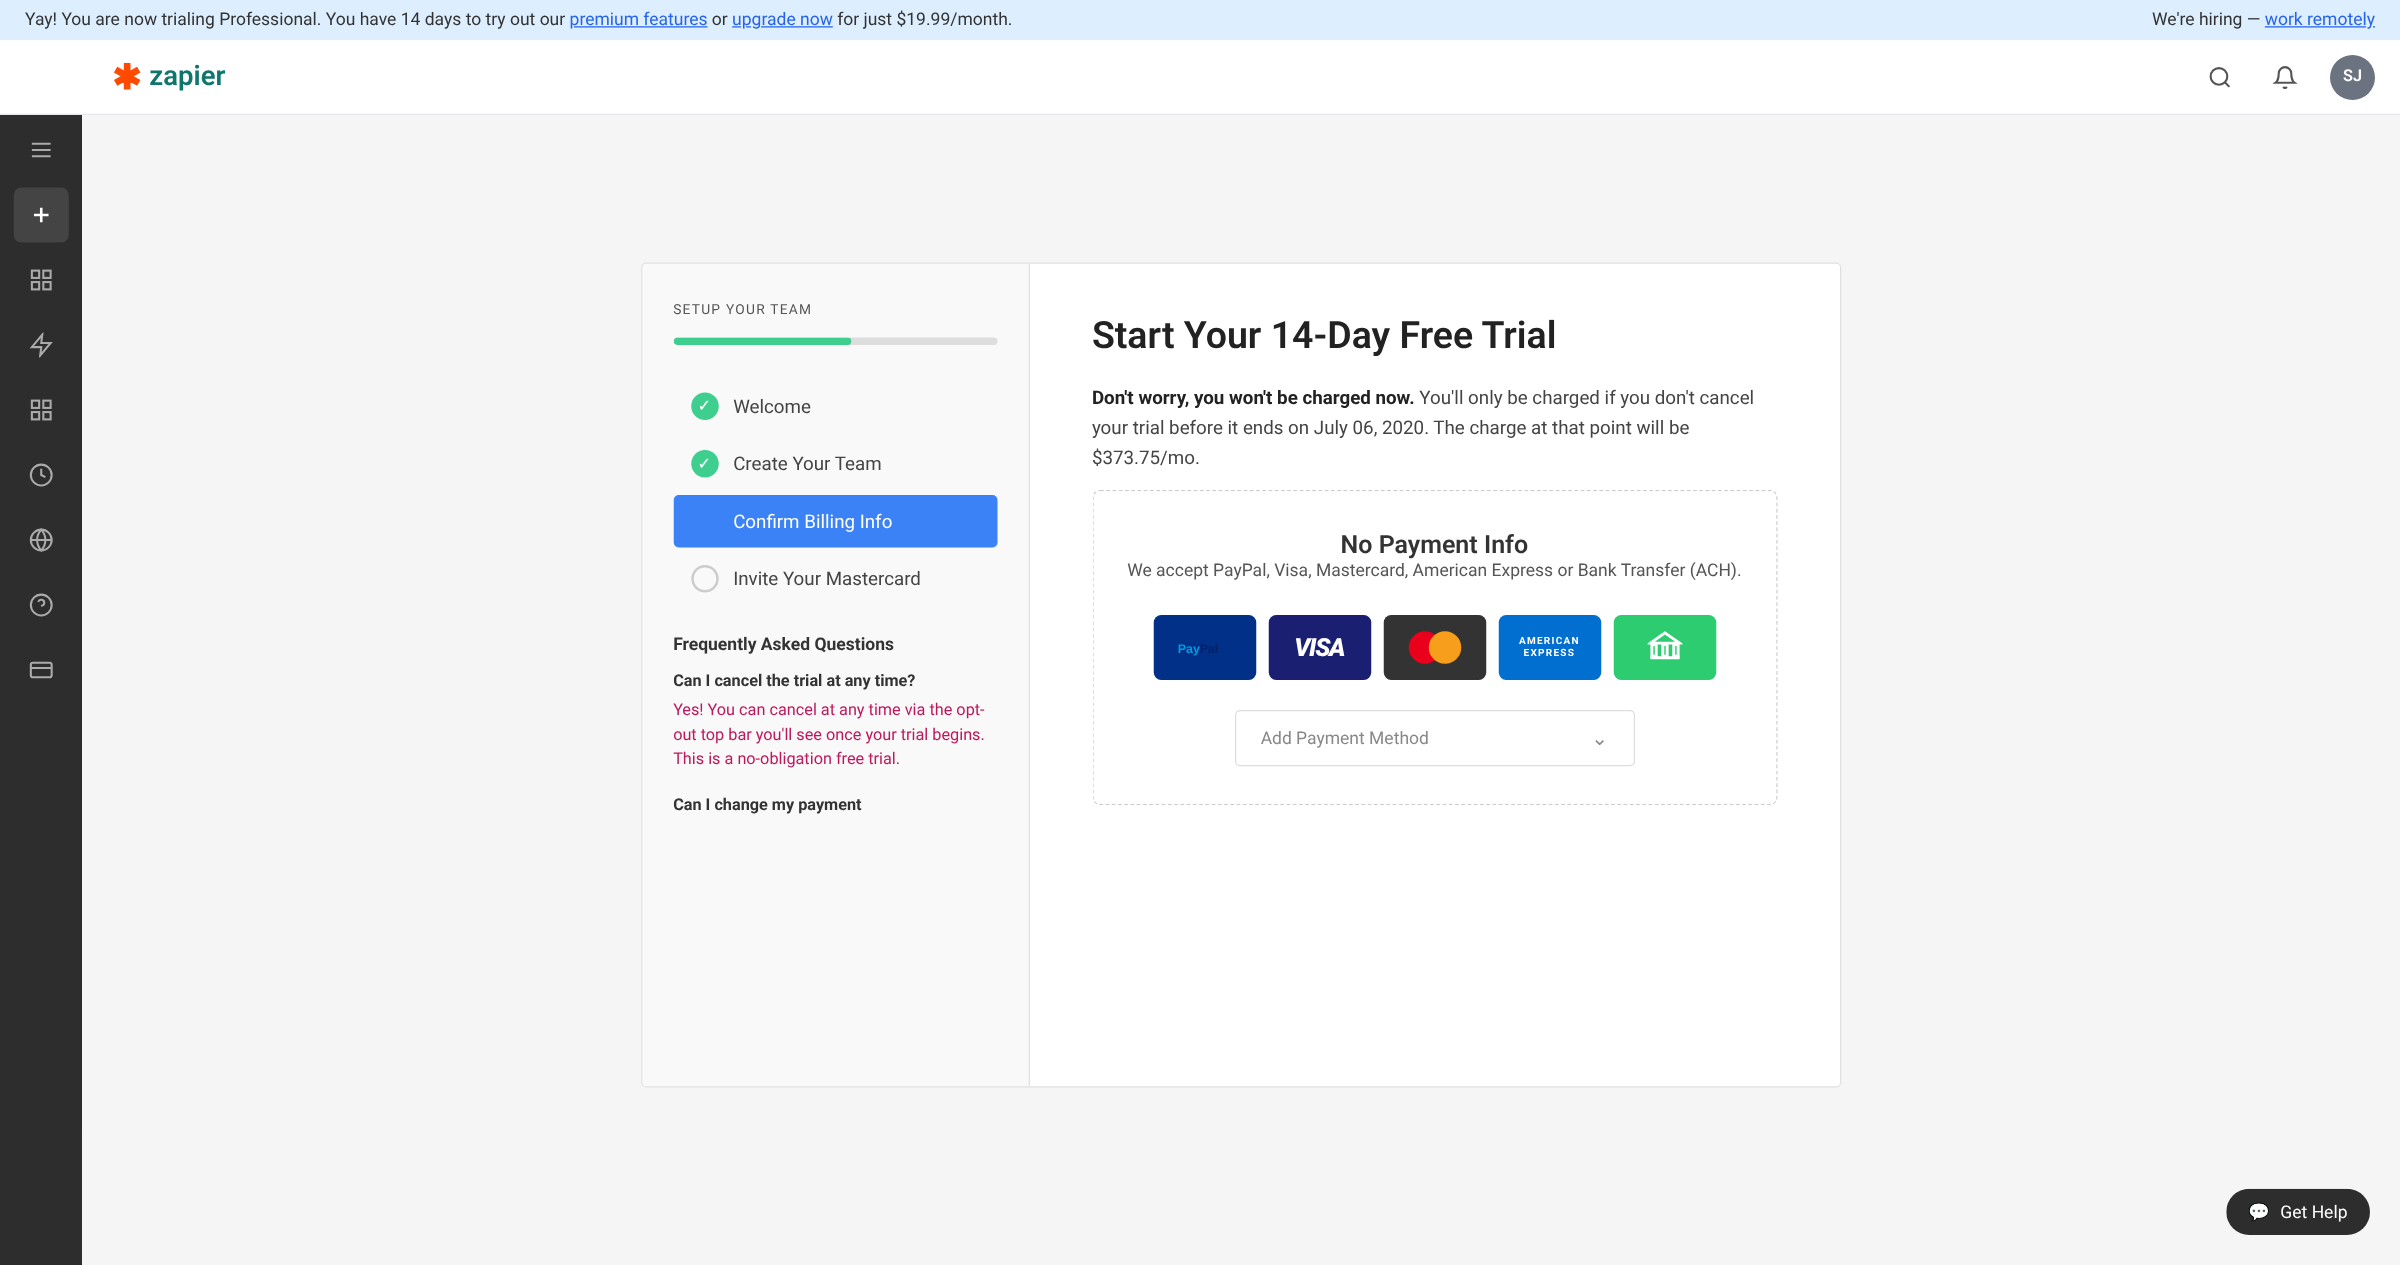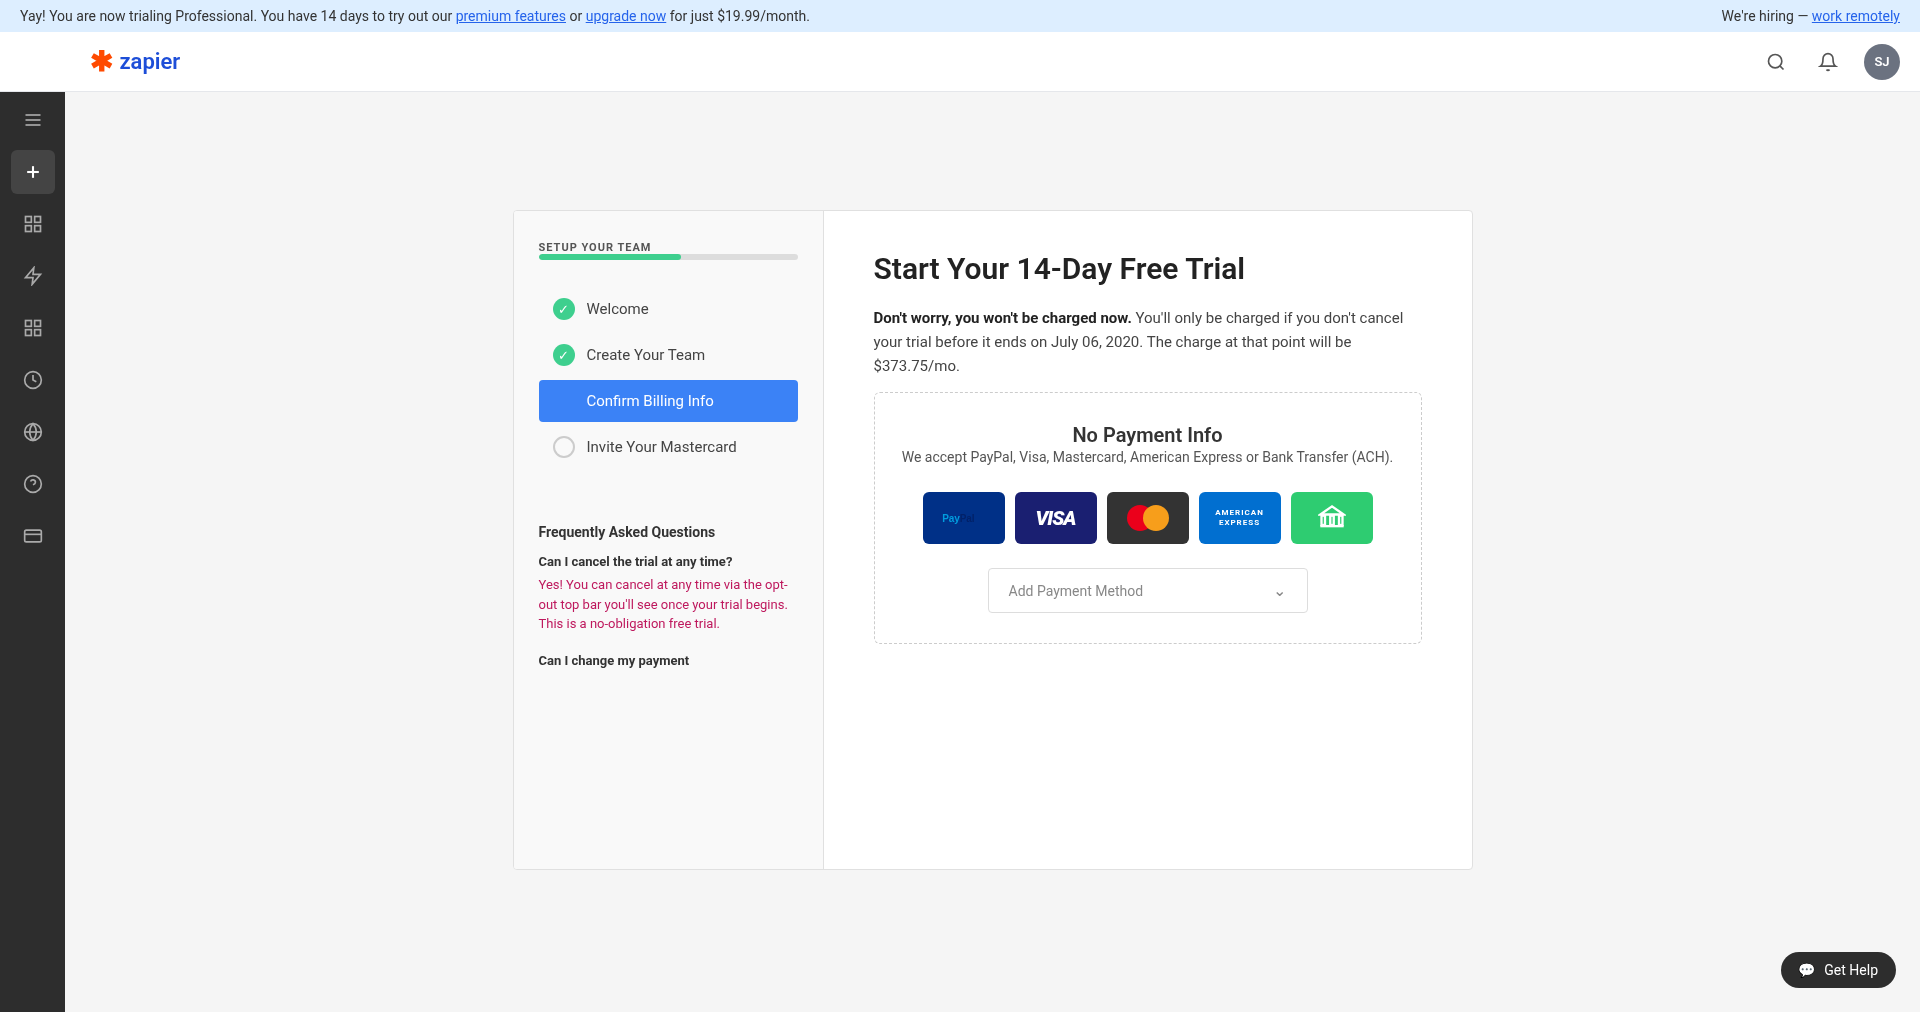--- a/index.html
+++ b/index.html
@@ -38,21 +38,21 @@
       margin-left: 70px;
     }
     .header-logo .logo-icon {
       color: #ff4a00;
       font-size: 28px;
       font-weight: bold;
     }
     .header-logo .logo-text {
       font-size: 22px;
       font-weight: 600;
-      color: #1d4ed8;
+      color: #0f766e;
     }
     .header-right {
       margin-left: auto;
       display: flex;
       align-items: center;
       gap: 20px;
     }
     .header-icon {
       width: 32px;
       height: 32px;
@@ -132,24 +132,25 @@
     
     .setup-sidebar {
       width: 310px;
       background: #f9f9f9;
       border-right: 1px solid #e0e0e0;
       padding: 30px 25px;
       flex-shrink: 0;
     }
     .setup-title {
       font-size: 11px;
-      font-weight: 700;
+      font-weight: 400;
       letter-spacing: 1px;
       color: #555;
       text-transform: uppercase;
+      margin-bottom: 16px;
     }
     .progress-bar-wrap {
       background: #ddd;
       height: 6px;
       border-radius: 3px;
       margin-bottom: 28px;
       overflow: hidden;
     }
     .progress-bar-fill {
       background: #3ecf8e;
@@ -185,21 +186,21 @@
       background: #3ecf8e;
       color: #fff;
       font-size: 13px;
     }
     .step-icon.inactive {
       border: 2px solid #ccc;
     }
 
     
     .faq-section {
-      margin-top: 56px;
+      margin-top: 24px;
     }
     .faq-title {
       font-size: 14px;
       font-weight: 700;
       color: #333;
       margin-bottom: 14px;
     }
     .faq-question {
       font-size: 13px;
       font-weight: 700;

